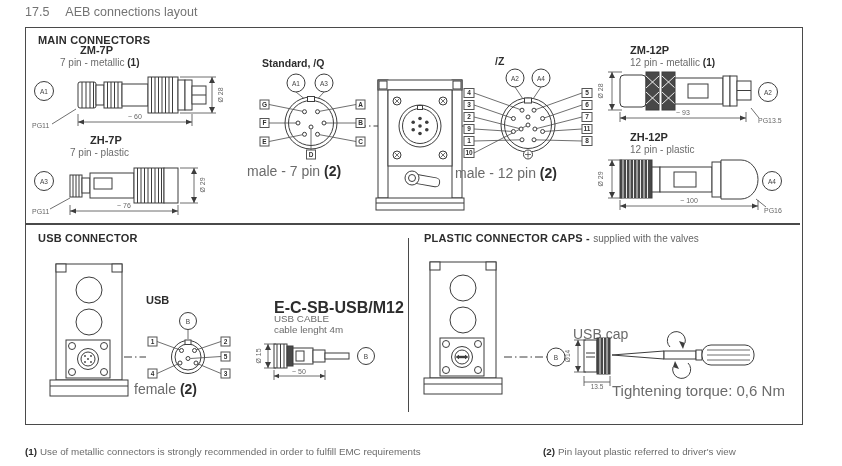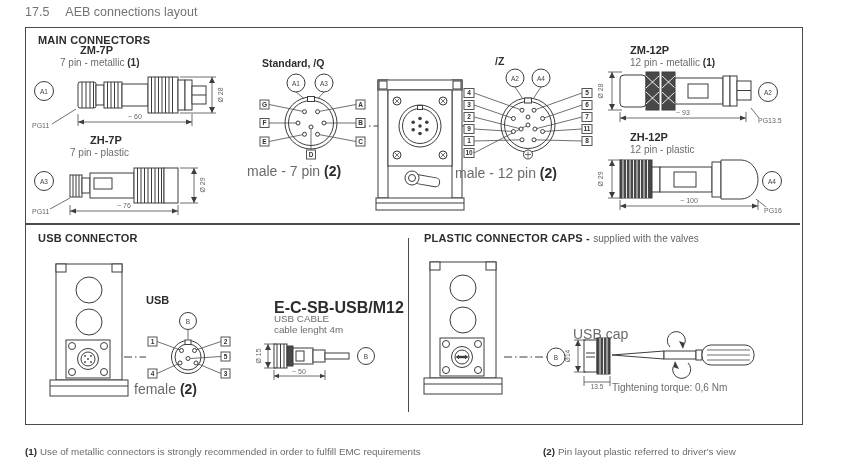--- a/index.html
+++ b/index.html
@@ -505,20 +505,20 @@
     <line class="thin" x1="97" y1="31" x2="140" y2="31"></line>
     <line class="thin" x1="97" y1="36" x2="140" y2="36"></line>
   </g>
   <g class="ln">
     <path d="M60,23 a9,9 0 1 1 15,-4"></path>
     <path class="dk" d="M75,19 69,17 73,25 Z"></path>
     <path d="M78,39 a9,9 0 1 1 -15,4"></path>
     <path class="dk" d="M63,43 69,45 65,37 Z"></path>
   </g>
 </svg>
-<div class="abs small" style="left:612px;top:382px;font-size:10px">Tightening torque: 0,6 Nm</div>
+<div class="abs small" style="left:612px;top:382px;font-size:15px">Tightening torque: 0,6 Nm</div>
 
 <div class="abs foot" style="left:25px;top:446px">
   <span class="mk">(1)</span><span>Use of metallic connectors is strongly recommended in order to fulfill EMC requirements</span>
 </div>
 <div class="abs foot" style="left:543px;top:446px">
   <span class="mk">(2)</span><span>Pin layout plastic referred to driver's view</span>
 </div>
 
 </body></html>

